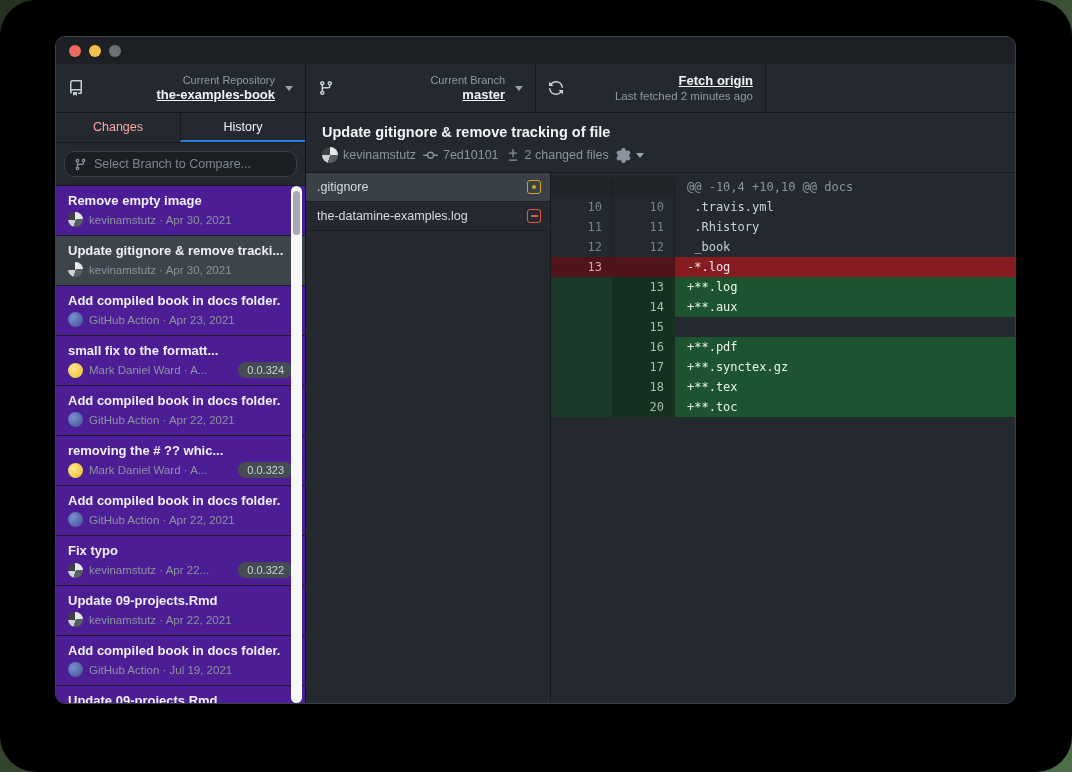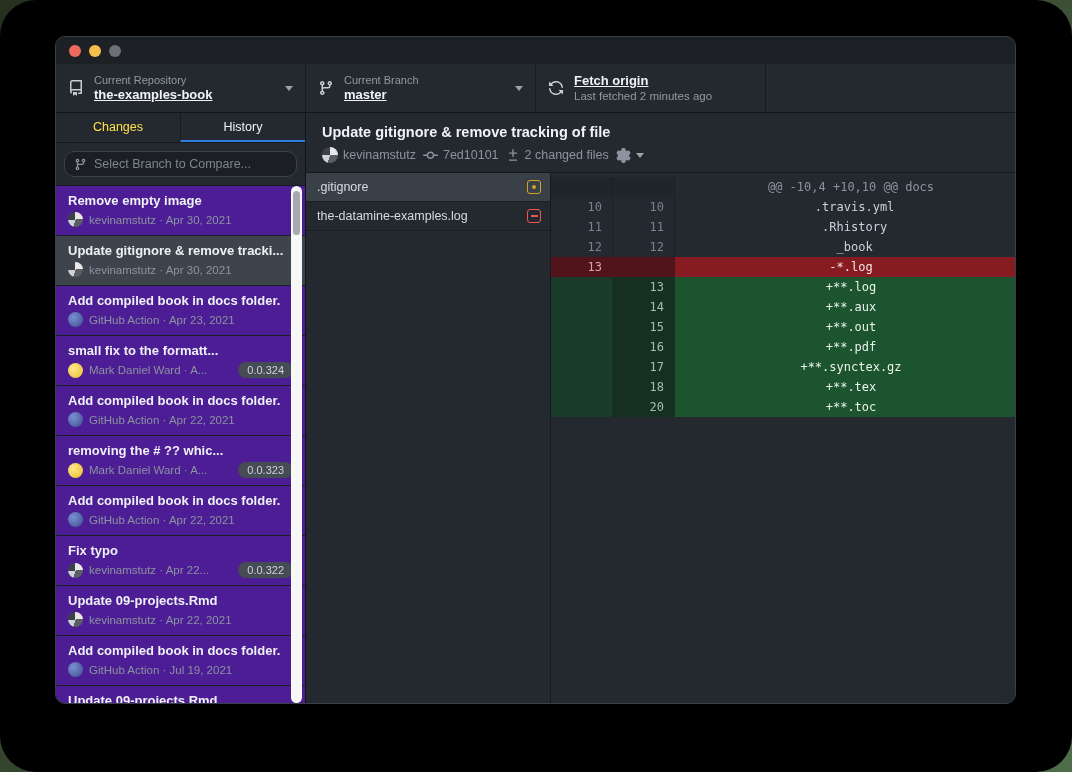--- a/index.html
+++ b/index.html
@@ -20,30 +20,30 @@
   }
   
   .titlebar { height:27px; background:#1d2126; flex:0 0 auto; display:flex; align-items:center; padding-left:13px; gap:8px; }
   .tl { width:12px; height:12px; border-radius:50%; }
   .tl.red{ background:#ed6a5e; } .tl.yellow{ background:#f5bf4e; } .tl.gray{ background:#6b7075; }
   
   .toolbar { height:49px; background:#24292f; border-bottom:1px solid #121519; display:flex; flex:0 0 auto; }
   .tb-sec { display:flex; align-items:center; padding:0 12px; border-right:1px solid #17191d; gap:10px; }
   .tb-sec.repo { width:250px; } .tb-sec.branch { width:230px; } .tb-sec.fetch { width:230px; }
   .tb-icon { color:#c6cdd4; flex:0 0 auto; display:flex; }
-  .tb-text { flex:1; min-width:0; }
+  .tb-text { flex:1; min-width:0;text-align:right; }
   .tb-label { font-size:11px; color:#9099a1; line-height:13px; }
   .tb-value { font-size:13px; font-weight:700; color:#f0f3f6; line-height:16px; white-space:nowrap; overflow:hidden;text-decoration:underline; }
   .tb-sub { font-size:11.5px; color:#9099a1; line-height:14px; font-weight:400; }
   .caret { width:0; height:0; border-left:4px solid transparent; border-right:4px solid transparent; border-top:5px solid #9aa2aa; flex:0 0 auto; }
   
   .content { flex:1; display:flex; min-height:0; }
   .sidebar { width:250px; flex:0 0 auto; border-right:1px solid #121518; display:flex; flex-direction:column; position:relative; background:#24292f; }
   .tabs { height:30px; display:flex; border-bottom:1px solid #17191d; flex:0 0 auto; }
-  .tab { flex:1; display:flex; align-items:center; justify-content:center; font-size:12.5px; color:#fde047; border-bottom:2px solid transparent; cursor:pointer; }
+  .tab { flex:1; display:flex; align-items:center; justify-content:center; font-size:12.5px; color:#fca5a5; border-bottom:2px solid transparent; cursor:pointer; }
   .tab.active { color:#f0f3f6; border-bottom-color:var(--accent); border-left:1px solid #17191d; }
   .compare-wrap { padding:8px; border-bottom:1px solid #17191d; flex:0 0 auto; }
   .compare { height:26px; background:#1b1f24; border:1px solid #3b4148; border-radius:10px; display:flex; align-items:center; gap:7px; padding:0 9px; color:#7d858e; }
   .compare span { font-size:12.5px; }
   .commit-list { flex:1; overflow:hidden; background:#262b31; }
   .commit-row { height:50px; padding:7px 12px 0 12px; border-bottom:1px solid #1b1f23; background:#4c1d95; }
   .commit-row.selected { background:#3e444b; }
   .c-title { font-size:13px; font-weight:700; color:#eef1f4; white-space:nowrap; overflow:hidden; }
   .c-meta { display:flex; align-items:center; gap:6px; margin-top:4px; }
   .c-sub { font-size:11.5px; color:#8b949e; white-space:nowrap; overflow:hidden; flex:1; }
@@ -70,21 +70,21 @@
   .f-name { flex:1; font-size:12.5px; color:#d5dbe1; white-space:nowrap; overflow:hidden; }
   .f-status { width:14px; height:14px; border-radius:3px; flex:0 0 auto; position:relative; }
   .f-status.modified { border:1.5px solid #d8a324; }
   .f-status.modified::after { content:""; position:absolute; left:50%; top:50%; width:4px; height:4px; margin:-2px 0 0 -2px; border-radius:50%; background:#d8a324; }
   .f-status.removed { border:1.5px solid #f0544c; }
   .f-status.removed::after { content:""; position:absolute; left:50%; top:50%; width:7px; height:2px; margin:-1px 0 0 -3.5px; background:#f0544c; }
   
   .diff { flex:1; min-width:0; padding-top:4px; font-family:"DejaVu Sans Mono", monospace; font-size:12px; overflow:hidden; }
   .diff-row { display:flex; height:20px; line-height:20px; }
   .dn { width:62px; flex:0 0 auto; text-align:right; padding-right:10px; color:#768390; border-right:1px solid #1b2025; }
-  .dc { flex:1; padding-left:12px; color:#c9d1d9; white-space:pre; overflow:hidden;text-align:center; }
+  .dc { flex:1; padding-left:12px; color:#c9d1d9; white-space:pre; overflow:hidden; }
   .t-hunk .dn { background:#20252a; }
   .t-hunk .dc { color:#8b949e; }
   .t-removed .dn { background:#50141a; color:#d9a7a7; border-right-color:#45161a; }
   .t-removed .dc { background:var(--removed); color:#f3e4e4; }
   .t-added .dn.old { background:#1a3b29; border-right-color:#163323; }
   .t-added .dn.new { background:#152f21; color:#9fc2a7; border-right-color:#163323; }
   .t-added .dc { background:var(--added); color:#e9f3ea; }
 </style>
 </head>
 <body>
@@ -324,21 +324,20 @@
     <span class="dc">+**.log</span>
   </div>
             <div class="diff-row t-added">
     <span class="dn old"></span>
     <span class="dn new">14</span>
     <span class="dc">+**.aux</span>
   </div>
             <div class="diff-row t-added">
     <span class="dn old"></span>
     <span class="dn new">15</span>
-    <span class="dc">+**.out</span>
   </div>
             <div class="diff-row t-added">
     <span class="dn old"></span>
     <span class="dn new">16</span>
     <span class="dc">+**.pdf</span>
   </div>
             <div class="diff-row t-added">
     <span class="dn old"></span>
     <span class="dn new">17</span>
     <span class="dc">+**.synctex.gz</span>

